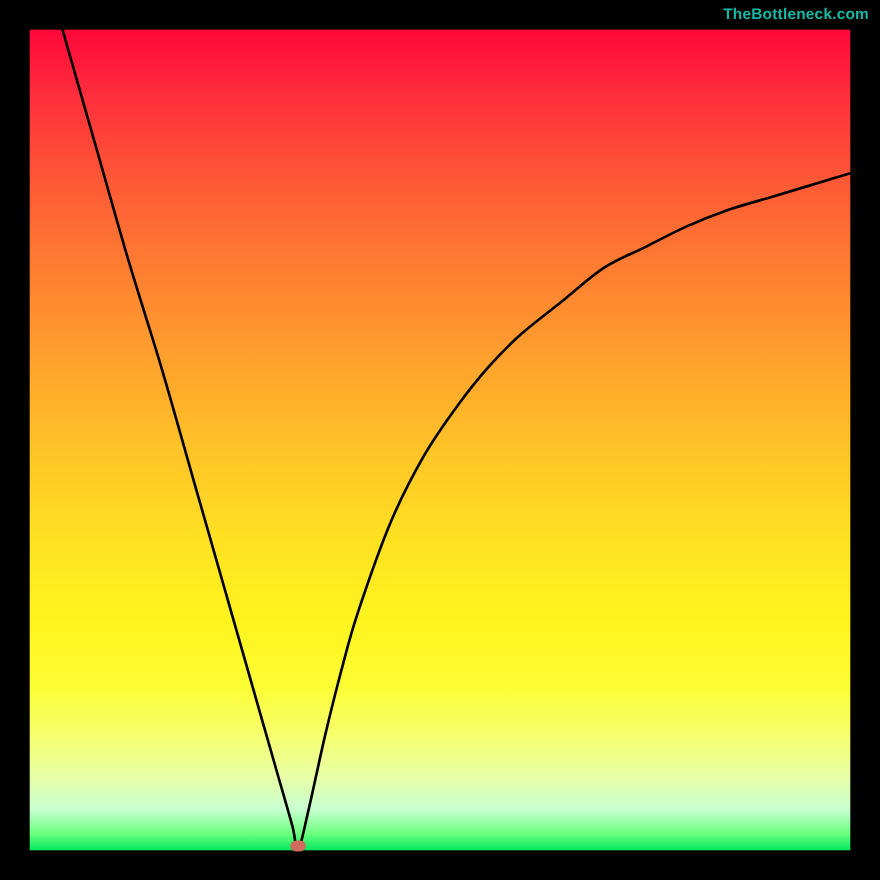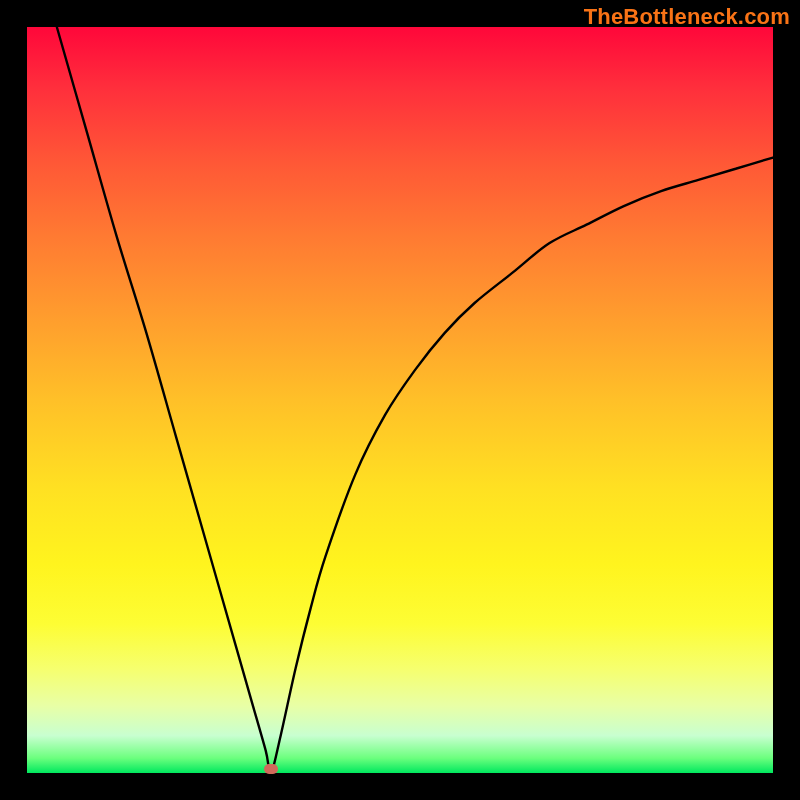--- a/index.html
+++ b/index.html
@@ -31,23 +31,23 @@
       #e8ffa6 91%,
       #c8ffd0 95%,
       #6cff7e 98%,
       #00e85e 100%
     );
   }
   .watermark {
     position: absolute;
     top: 4px;
     right: 10px;
-    font-size: 22px;
+    font-size: 14px;
     font-weight: 600;
-    color: #f97316;
+    color: #14b8a6;
     letter-spacing: 0.2px;
     font-family: Arial, sans-serif;
   }
   svg.curve {
     position: absolute;
     left: 0;
     top: 0;
     width: 746px;
     height: 746px;
     overflow: visible;

